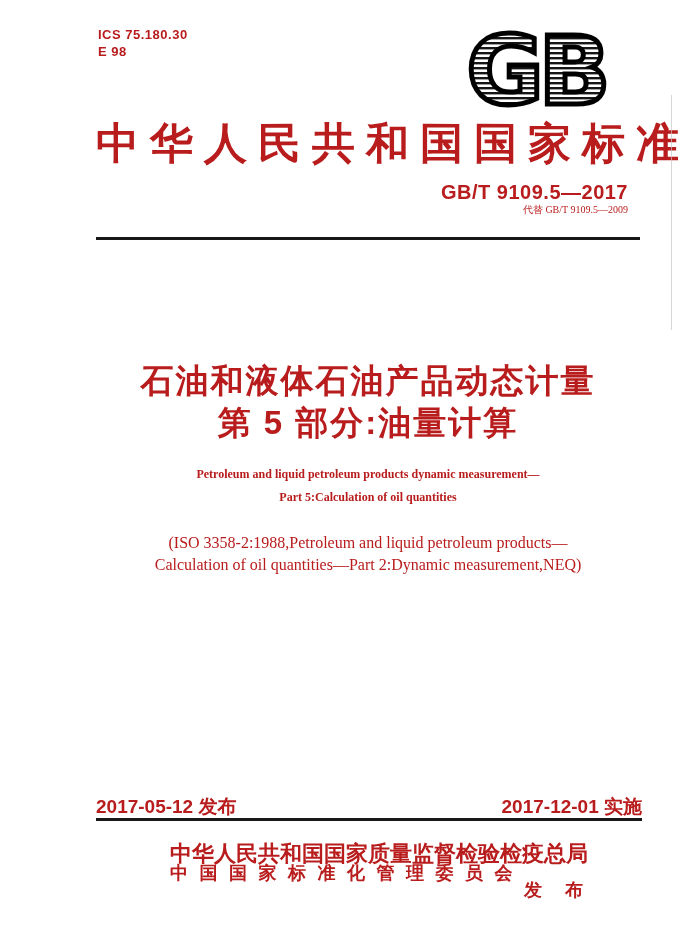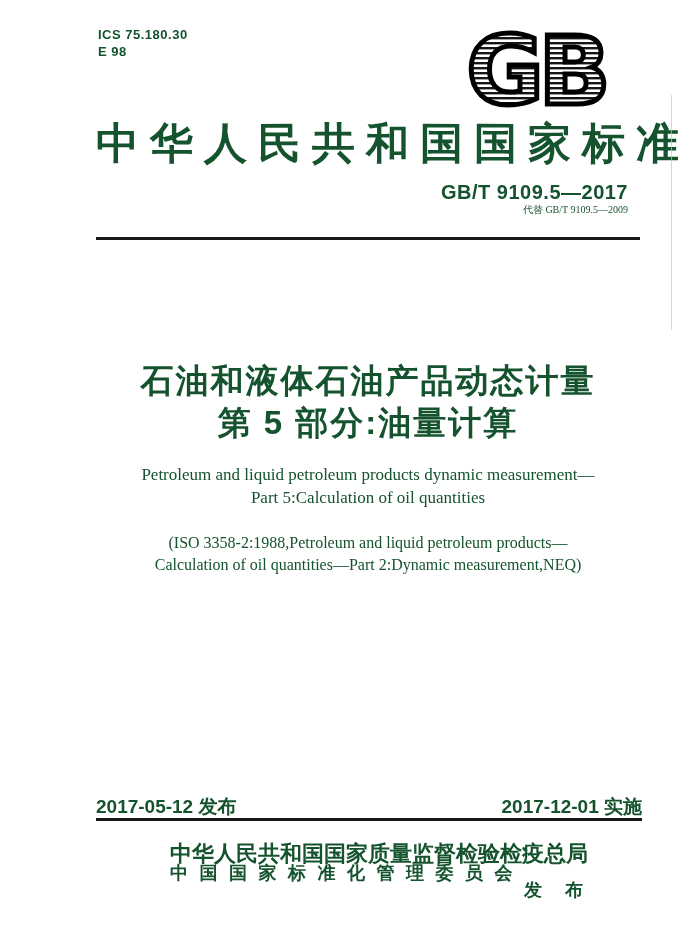--- a/index.html
+++ b/index.html
@@ -3,21 +3,21 @@
 <meta charset="utf-8">
 <style>
   html,body{margin:0;padding:0;background:#e8e8e8;}
   .page{
     position:relative;
     width:700px;height:942px;
     margin:0 auto;
     background:#ffffff;
     overflow:hidden;
     font-family:"Liberation Sans","DejaVu Sans",sans-serif;
-    color:#14532d;
+    color:#b91c1c;
   }
   .abs{position:absolute;}
 
   .ics-block{
     left:98px;top:26px;
     font-family:"Liberation Sans","DejaVu Sans",sans-serif;
     font-weight:bold;font-size:13px;line-height:17px;
     letter-spacing:0.5px;
   }
 
@@ -49,21 +49,21 @@
 
   .title-cn{
     font-weight:bold;font-size:33px;line-height:38px;
     letter-spacing:2px;
   }
   .title-cn-1{top:362px;}
   .title-cn-2{top:404px;}
 
   .title-en{
     font-family:"Liberation Serif","DejaVu Serif",serif;
-    font-weight:normal;font-size:17px;line-height:21px;
+    font-weight:bold;font-size:12px;line-height:21px;
   }
   .title-en-1{top:464px;}
   .title-en-2{top:487px;}
 
   .iso-ref{
     font-family:"Liberation Serif","DejaVu Serif",serif;
     font-size:16px;line-height:20px;
   }
   .iso-ref-1{top:533px;}
   .iso-ref-2{top:555px;}

